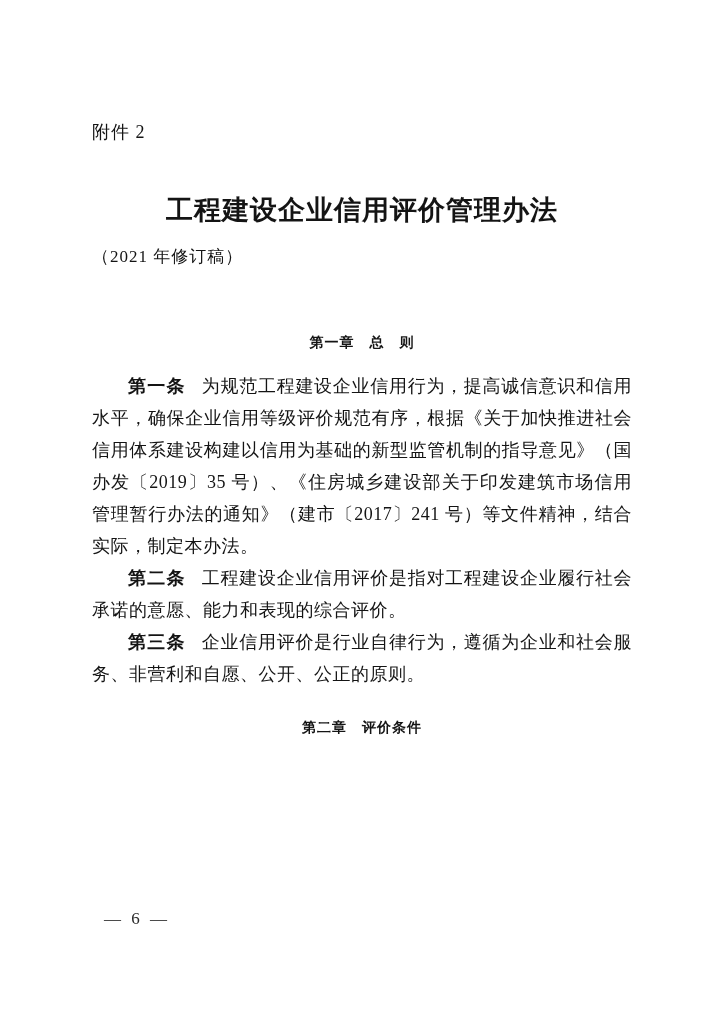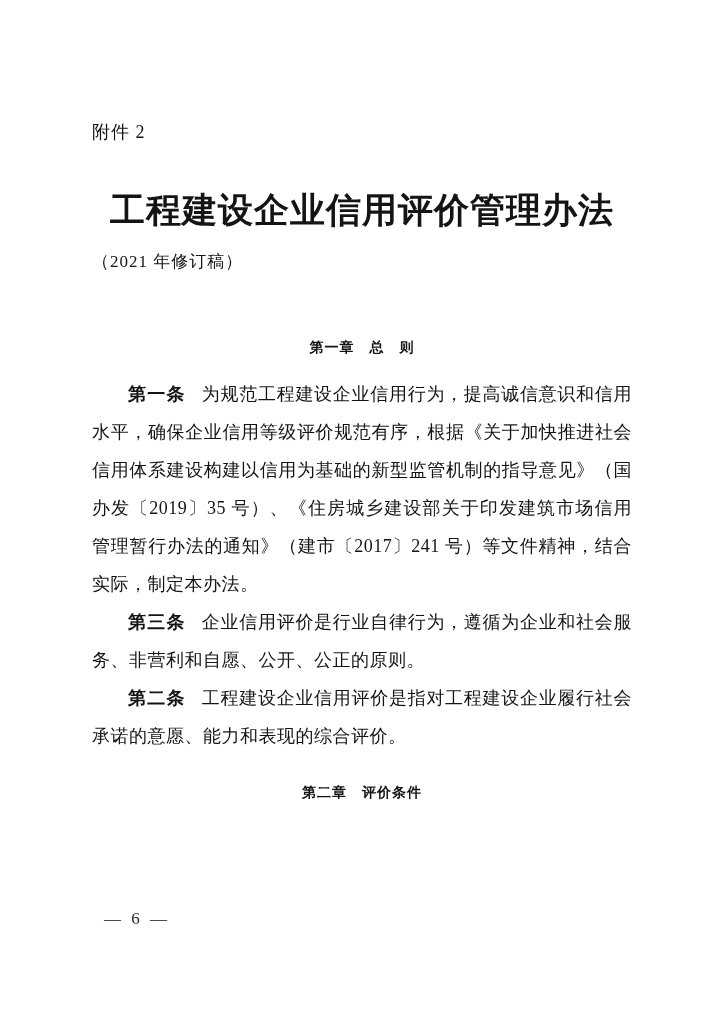--- a/index.html
+++ b/index.html
@@ -22,21 +22,21 @@
     padding: 104px 91px 0 92px; 
   }
   .attachment-label {
     font-size: 18px;
     line-height: 24px;
     letter-spacing: 1px;
   }
   .doc-title {
     margin-top: 50px;
     text-align: center;
-    font-size: 35px;
+    font-size: 27px;
     line-height: 33px;
     font-weight: 700;
     letter-spacing: 1px;
     font-family: "Liberation Serif", serif;
   }
   .doc-subtitle {
     margin-top: 14px;
     text-align: left;
     font-size: 17px;
     line-height: 24px;
@@ -58,21 +58,21 @@
   }
   .articles {
     margin-top: 15px;
   }
   .articles.second {
     margin-top: 16px;
   }
   p.article {
     margin: 0;
     font-size: 18px;
-    line-height: 38px;
+    line-height: 32px;
     text-align: justify;
     text-indent: 2em;
     word-break: break-all;
     letter-spacing: 0.5px;
   }
   p.article .article-label {
     font-weight: 700;
     font-family: "Liberation Sans", sans-serif;
     margin-right: 0.9em;
     letter-spacing: 1px;
@@ -97,23 +97,23 @@
 
     <h1 class="doc-title">工程建设企业信用评价管理办法</h1>
 
     <div class="doc-subtitle">（2021 年修订稿）</div>
 
     <h2 class="chapter-heading first">第一章　总　则</h2>
 
     <div class="articles">
       <p class="article"><span class="article-label">第一条</span><span>为规范工程建设企业信用行为，提高诚信意识和信用水平，确保企业信用等级评价规范有序，根据《关于加快推进社会信用体系建设构建以信用为基础的新型监管机制的指导意见》（国办发〔2019〕35 号）、《住房城乡建设部关于印发建筑市场信用管理暂行办法的通知》（建市〔2017〕241 号）等文件精神，结合实际，制定本办法。</span></p>
 
+      <p class="article"><span class="article-label">第二条</span><span>工程建设企业信用评价是指对工程建设企业履行社会承诺的意愿、能力和表现的综合评价。</span></p>
+
       <p class="article"><span class="article-label">第三条</span><span>企业信用评价是行业自律行为，遵循为企业和社会服务、非营利和自愿、公开、公正的原则。</span></p>
-
-      <p class="article"><span class="article-label">第二条</span><span>工程建设企业信用评价是指对工程建设企业履行社会承诺的意愿、能力和表现的综合评价。</span></p>
     </div>
 
     <h2 class="chapter-heading second">第二章　评价条件</h2>
 
 
   </div>
 
   <div class="page-footer">— 6 —</div>
 </div>
 

